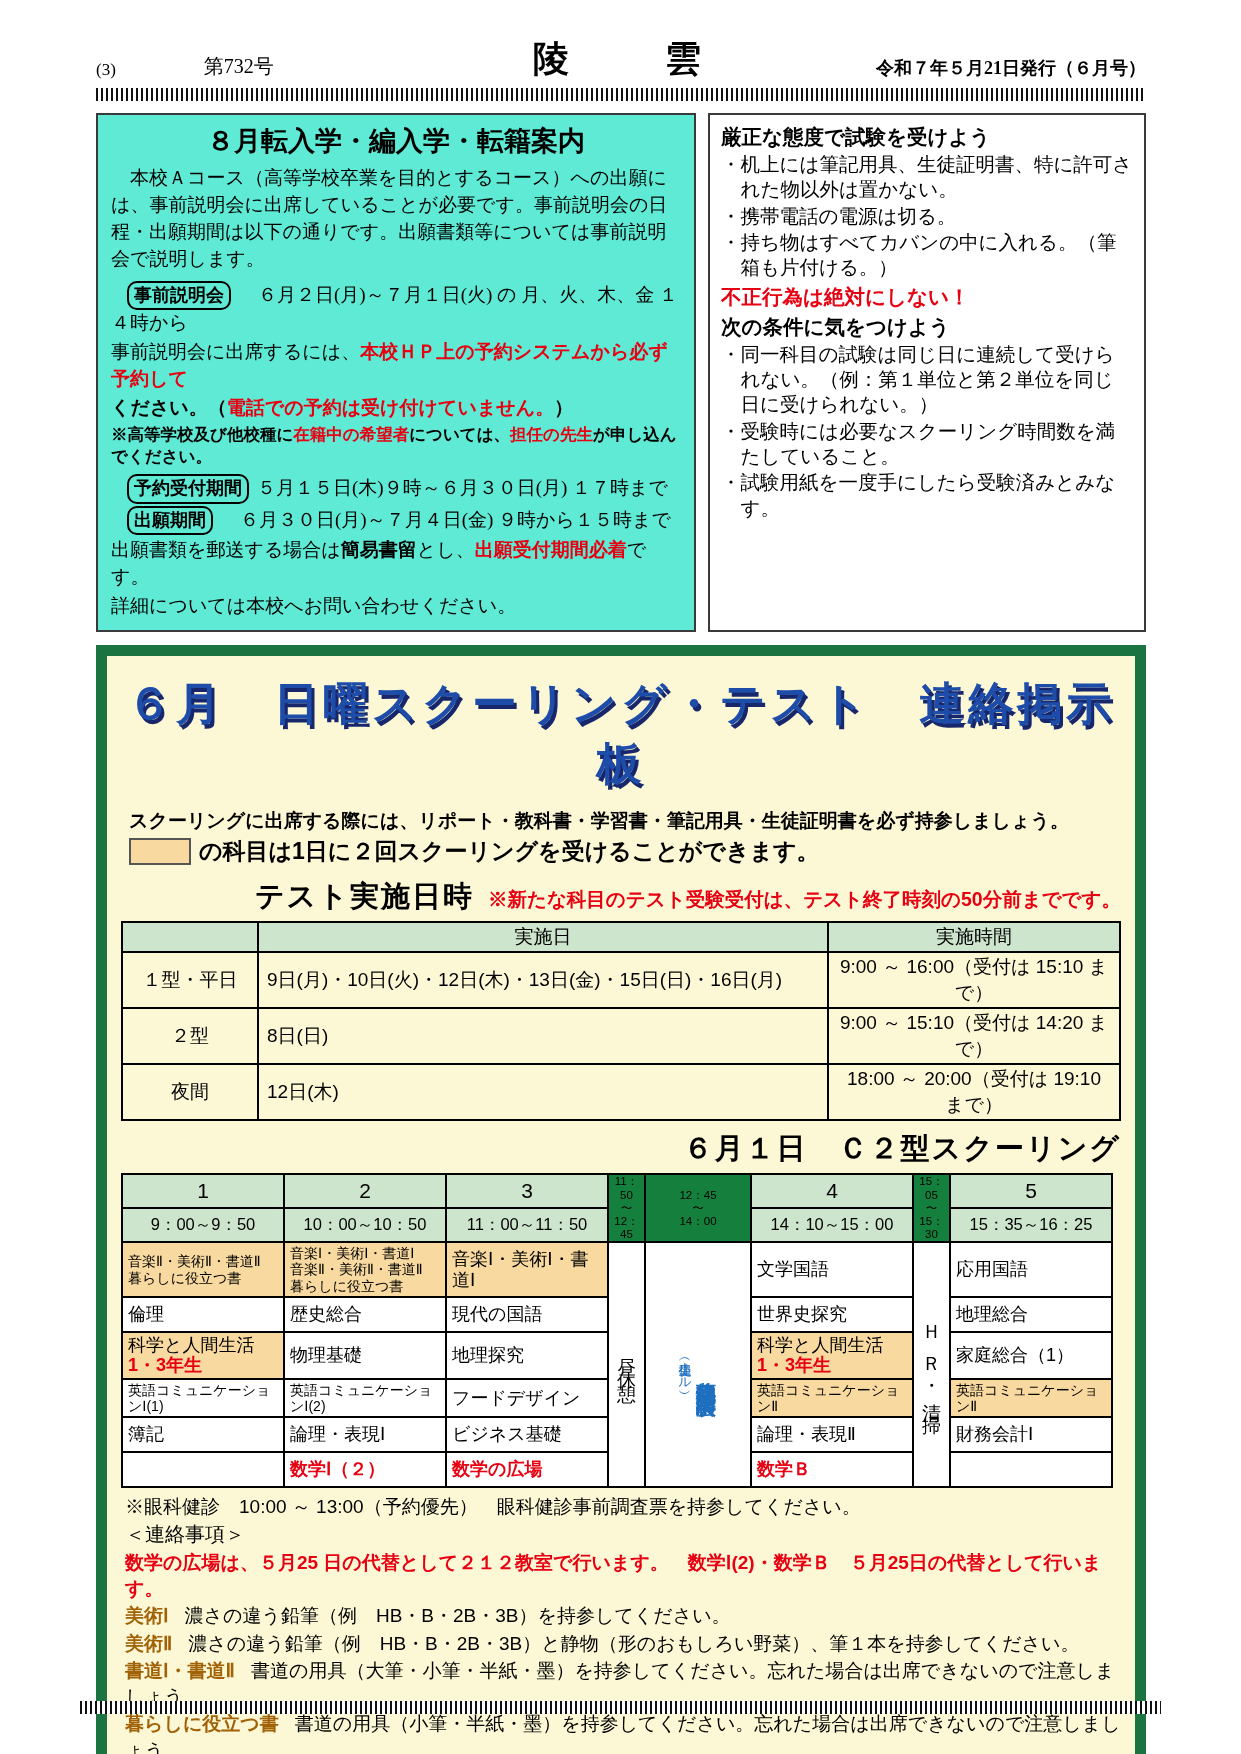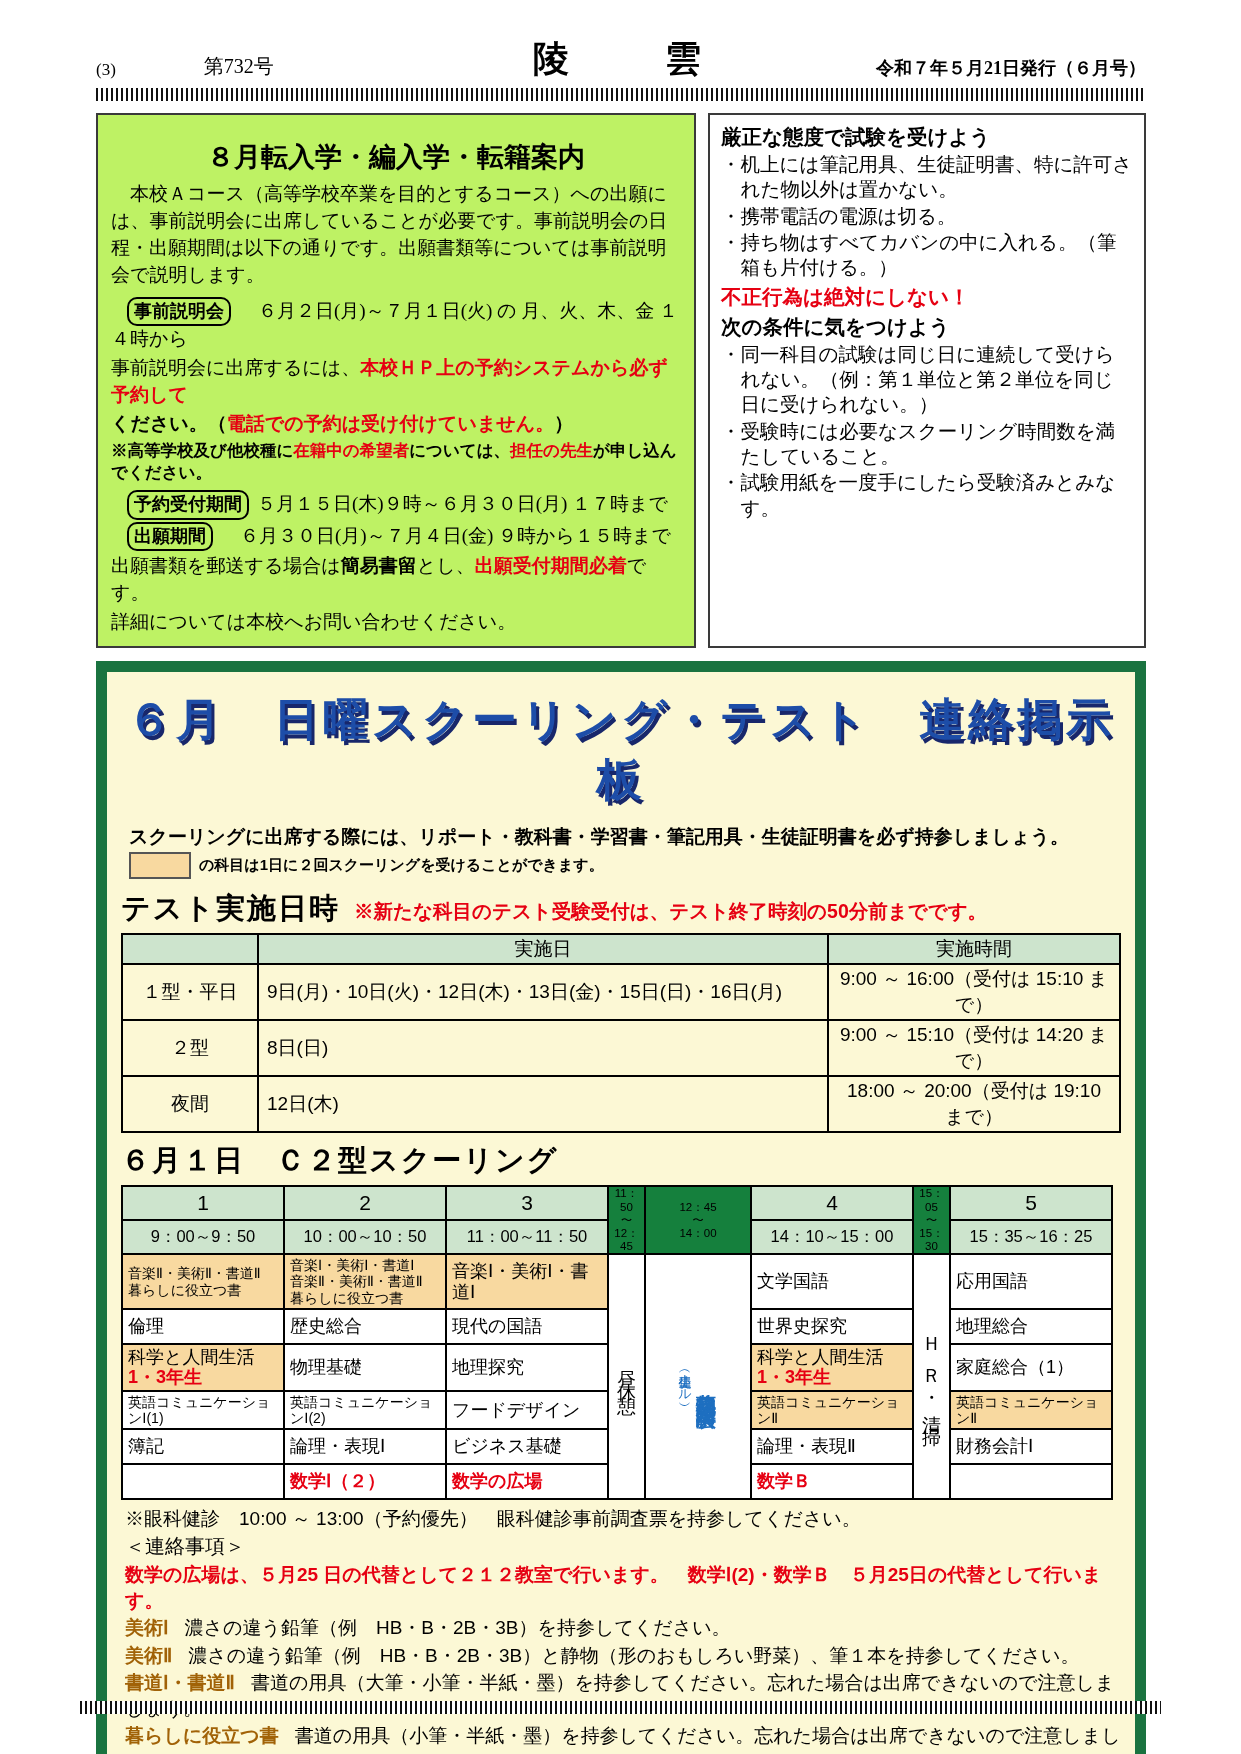--- a/index.html
+++ b/index.html
@@ -13,21 +13,21 @@
   .issue{font-size:20px;font-family:"Liberation Serif",serif;margin-left:88px;}
   .masthead{position:absolute;left:0;right:0;text-align:center;font-size:36px;font-weight:bold;
             font-family:"Liberation Serif",serif;letter-spacing:8px;bottom:-4px;}
   .pubinfo{margin-left:auto;font-size:18px;font-weight:bold;font-family:"Liberation Serif",serif;}
   .hatch{height:13px;background:repeating-linear-gradient(90deg,#111 0,#111 2px,#fff 2px,#fff 5px);margin-top:8px;}
   .hatch-bottom{position:absolute;left:80px;right:80px;bottom:40px;height:13px;
             background:repeating-linear-gradient(90deg,#111 0,#111 2px,#fff 2px,#fff 5px);}
 
   
   .top-boxes{display:flex;gap:12px;margin-top:12px;align-items:stretch;}
-  .transfer{width:570px;background:#bef264;border:2px solid #3a3a3a;padding:22px 13px 8px;}
+  .transfer{width:570px;background:#5eead4;border:2px solid #3a3a3a;padding:6px 13px 8px;}
   .t-title{text-align:center;font-size:27px;font-weight:bold;margin:2px 0 6px;}
   .serif{font-family:"Liberation Serif",serif;}
   .t-body{font-size:19px;line-height:1.42;margin:0 0 8px;}
   .t-line{font-size:19px;line-height:1.42;margin:2px 0;}
   .pill{display:inline-block;border:2px solid #000;border-radius:10px;padding:0 5px;
         font-weight:bold;font-size:18px;font-family:"Liberation Sans",sans-serif;margin-right:8px;background:#fff0;margin-left:16px;}
   .redb{color:#e60012;font-weight:bold;font-family:"Liberation Sans",sans-serif;}
   .gob{font-weight:bold;font-family:"Liberation Sans",sans-serif;}
   .t-note{font-size:16.5px;font-family:"Liberation Sans",sans-serif;font-weight:bold;margin:1px 0 6px;}
   .t-note .redb{font-size:16.5px;}
@@ -36,24 +36,24 @@
   .k-title{text-align:center;font-size:29px;font-weight:bold;margin:2px 0 4px;}
   .k-h{font-size:20.5px;font-weight:bold;margin:2px 0 1px;}
   .bullet{font-size:19.5px;line-height:1.3;padding-left:1em;text-indent:-1em;margin:1px 0;}
   .k-warn{color:#e60012;font-size:20.5px;font-weight:bold;margin:2px 0;}
 
   
   .board{margin-top:13px;border:11px solid #1a7340;background:#fcf8d5;padding:10px 14px 40px;position:relative;min-height:1100px;}
   .board-title{text-align:center;font-size:45px;font-weight:bold;color:#1d4da8;
                text-shadow:3px 4px 0 #18276b;letter-spacing:4px;margin:8px 0 14px;}
   .b-note{font-size:19px;font-weight:bold;margin:0 0 2px 8px;}
-  .legend{display:flex;align-items:center;gap:8px;font-size:15px;font-weight:bold;margin:2px 0 10px 8px;}
+  .legend{display:flex;align-items:center;gap:8px;font-size:23px;font-weight:bold;margin:2px 0 10px 8px;}
   .swatch{width:58px;height:23px;background:#f8d9a0;border:2px solid #555;flex:0 0 auto;}
 
-  .sec-head{display:flex;align-items:baseline;gap:14px;margin:8px 0 4px;}
+  .sec-head{display:flex;align-items:baseline;gap:14px;margin:8px 0 4px;justify-content:flex-end;}
   .sech{font-size:29px;font-weight:bold;letter-spacing:2px;}
   .sec-note{font-size:19.5px;font-weight:bold;color:#e60012;}
 
   table{border-collapse:collapse;}
   .ttable{width:100%;}
   .ttable th,.ttable td{border:2px solid #000;font-size:19px;padding:1px 8px;}
   .thg{background:#cde4cd;font-weight:normal;text-align:center;}
   .tlab{text-align:center;width:118px;}
   .tdate{text-align:left;width:552px;}
   .ttime{text-align:center;}

